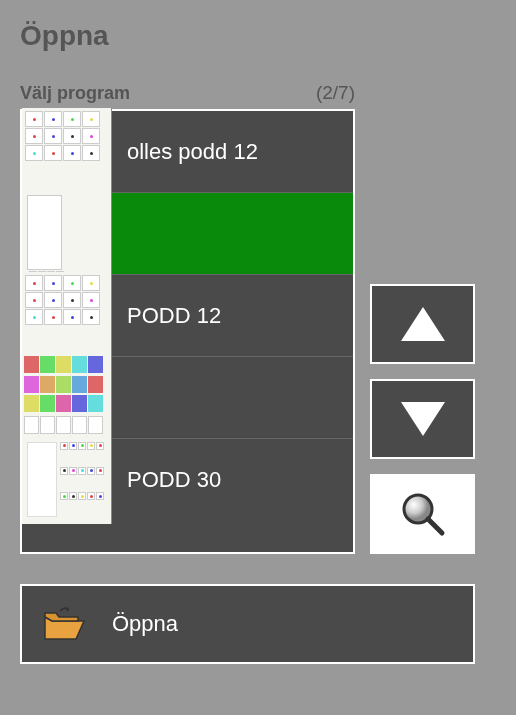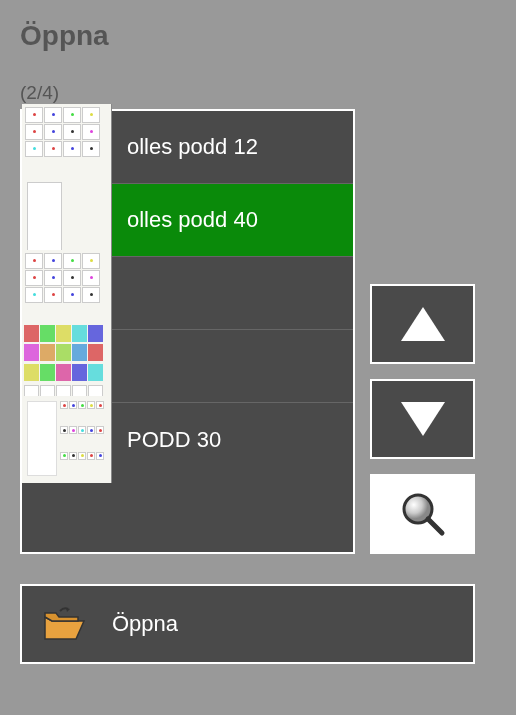--- a/index.html
+++ b/index.html
@@ -43,21 +43,21 @@
     }
     .list-container {
       width: 335px;
       border: 2px solid #ffffff;
       background: #4a4a4a;
       height: 445px;
     }
     .list-item {
       display: flex;
       align-items: center;
-      height: 73px;
+      height: 82px;
       border-bottom: 1px solid #666;
       cursor: pointer;
     }
     .list-item:last-child {
       border-bottom: none;
     }
     .list-item.selected {
       background: #0a8a0a;
     }
     .list-item:not(.selected) {
@@ -153,21 +153,22 @@
       border-radius: 50%;
       display: inline-block;
     }
   </style>
 </head>
 <body>
 
 <div class="title">Öppna</div>
 
 <div class="subtitle-row">
-  <div class="counter">(2/4)</div>
+  <div class="subtitle">Välj program</div>
+  <div class="counter">(2/7)</div>
 </div>
 
 <div class="main-row">
   <div class="list-container">
 
     <div class="list-item">
       <div class="thumbnail">
         <div class="thumb-cell">
             <span class="dot" style="background:#d44"></span>
           </div>
@@ -243,21 +244,20 @@
               <span class="dot" style="background:#d44"></span>
             </div>
           <div class="thumb-cell" style="width:8px;height:8px;">
               <span class="dot" style="background:#4d4"></span>
             </div>
           <div class="thumb-cell" style="width:8px;height:8px;">
               <span class="dot" style="background:#333"></span>
             </div>
         </div>
       </div>
-      <div class="item-label">olles podd 40</div>
     </div>
 
     <div class="list-item">
       <div class="thumbnail">
         <div class="thumb-cell">
             <span class="dot" style="background:#d44"></span>
           </div>
         <div class="thumb-cell">
             <span class="dot" style="background:#44d"></span>
           </div>
@@ -285,20 +285,21 @@
         <div class="thumb-cell">
             <span class="dot" style="background:#d44"></span>
           </div>
         <div class="thumb-cell">
             <span class="dot" style="background:#44d"></span>
           </div>
         <div class="thumb-cell">
             <span class="dot" style="background:#333"></span>
           </div>
       </div>
+      <div class="item-label">PODD 12</div>
     </div>
 
     <div class="list-item">
       <div class="thumbnail" style="padding:2px;">
         <div style="width:100%;height:58px;display:flex;flex-wrap:wrap;gap:1px;">
           <div style="width:15px;height:17px;background:#dd6666;"></div>
           <div style="width:15px;height:17px;background:#66dd66;"></div>
           <div style="width:15px;height:17px;background:#dddd66;"></div>
           <div style="width:15px;height:17px;background:#66dddd;"></div>
           <div style="width:15px;height:17px;background:#6666dd;"></div>

